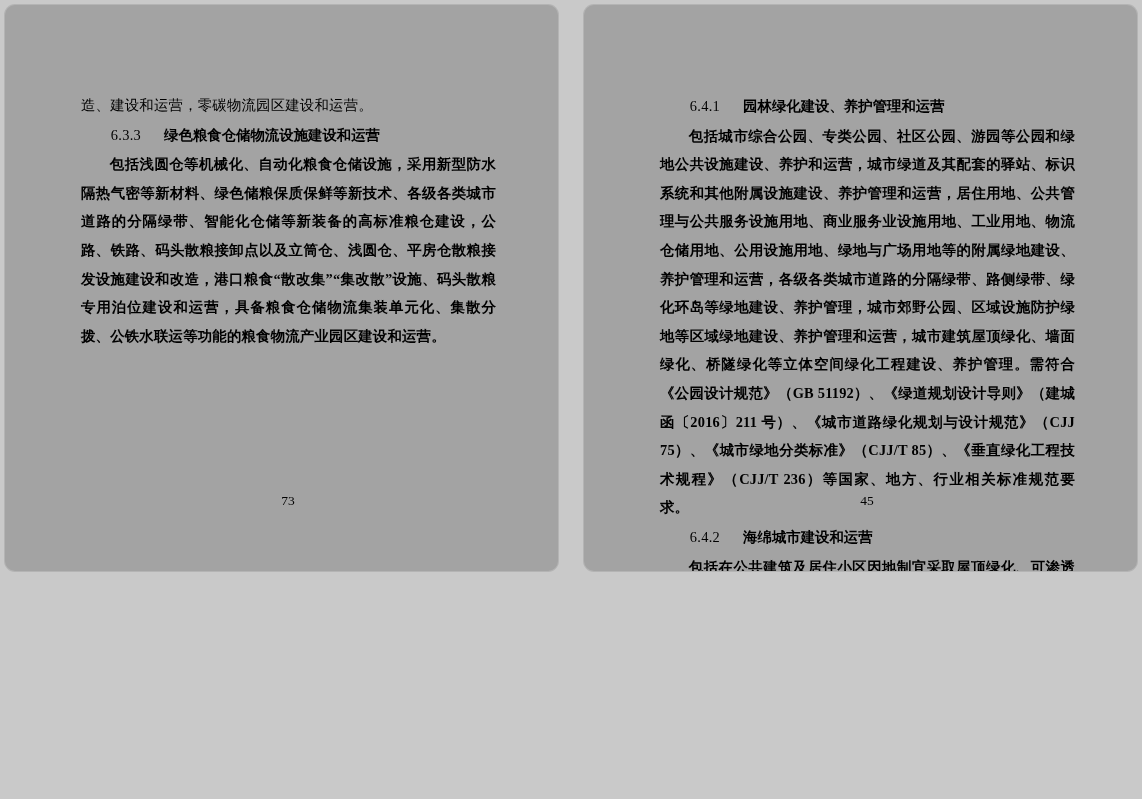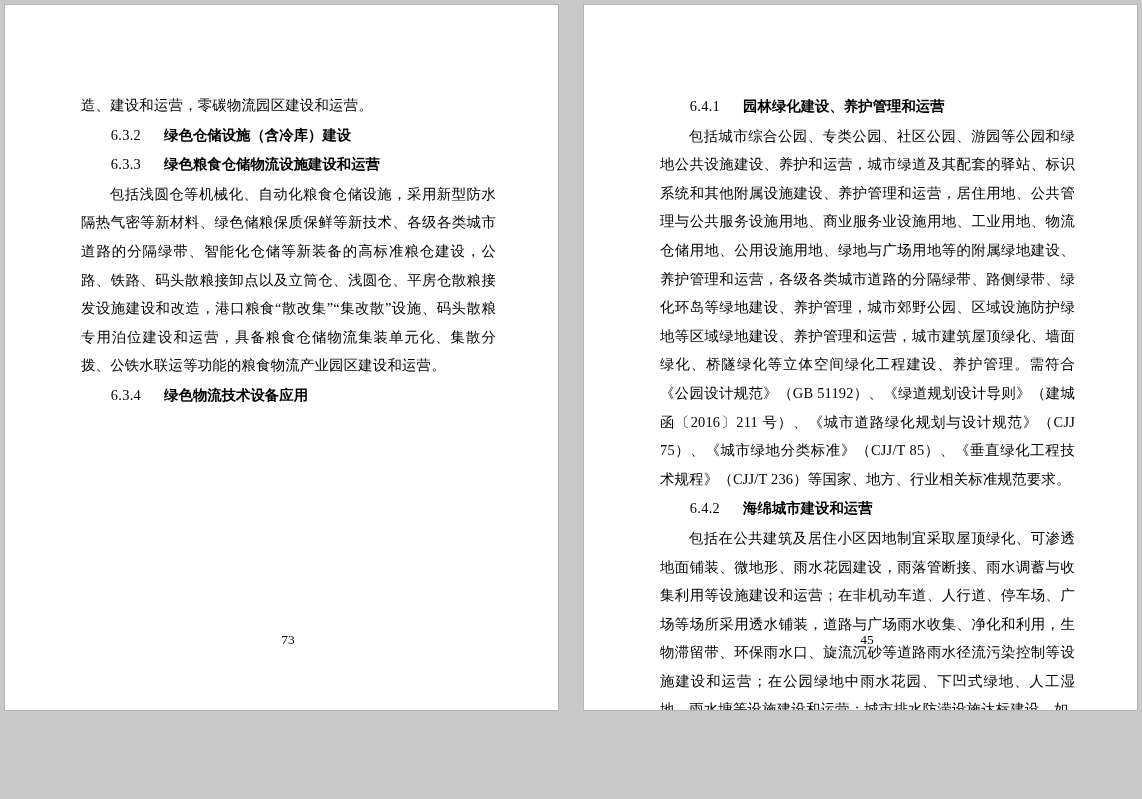--- a/index.html
+++ b/index.html
@@ -18,43 +18,44 @@
     background: #c9c9c9;
     display: flex;
     justify-content: space-between;
     align-items: flex-start;
     box-sizing: border-box;
     padding: 5px 5px 0 5px;
   }
   .page {
     position: relative;
     width: 553px;
-    height: 705px;
-    background: #ffffff;
+    height: 566px;
+    background: #a3a3a3;
     box-sizing: border-box;
     box-shadow: 0 0 0 1px #b4b4b4;
     overflow: hidden;
+    border-radius: 10px;
   }
   .page-body {
     position: absolute;
     left: 76px;
     right: 62px;
     top: 86px;
     bottom: 95px;
   }
   .para {
     font-size: 14.4px;
     line-height: 28.6px;
     color: #000000;
     text-align: justify;
     text-justify: inter-ideograph;
     margin: 0;
     letter-spacing: 0.2px;
   }
-  .indent2 { text-indent: 2em; }
+  .indent2 { text-indent: 2em; font-weight: bold; }
   .heading {
     font-size: 14.4px;
     line-height: 28.6px;
     color: #000000;
     margin: 1px;
     text-indent: 2em;
     font-weight: normal;
   }
   .heading .num {
     display: inline;
@@ -82,28 +83,26 @@
 </head>
 <body>
 
 <div class="viewer">
 
   <div class="page page-left">
     <div class="page-body">
 
       <p class="para">造、建设和运营，零碳物流园区建设和运营。</p>
 
-      <p class="heading"><span class="num">6.3.2</span><span class="htext">绿色仓储设施（含冷库）建设</span></p>
 
 
       <p class="heading"><span class="num">6.3.3</span><span class="htext">绿色粮食仓储物流设施建设和运营</span></p>
 
       <p class="para indent2">包括浅圆仓等机械化、自动化粮食仓储设施，采用新型防水隔热气密等新材料、绿色储粮保质保鲜等新技术、各级各类城市道路的分隔绿带、智能化仓储等新装备的高标准粮仓建设，公路、铁路、码头散粮接卸点以及立筒仓、浅圆仓、平房仓散粮接发设施建设和改造，港口粮食“散改集”“集改散”设施、码头散粮专用泊位建设和运营，具备粮食仓储物流集装单元化、集散分拨、公铁水联运等功能的粮食物流产业园区建设和运营。</p>
 
-      <p class="heading"><span class="num">6.3.4</span><span class="htext">绿色物流技术设备应用</span></p>
 
 
 
     </div>
     <div class="page-number">73</div>
   </div>
 
   <div class="page page-right">
     <div class="page-body">
 

